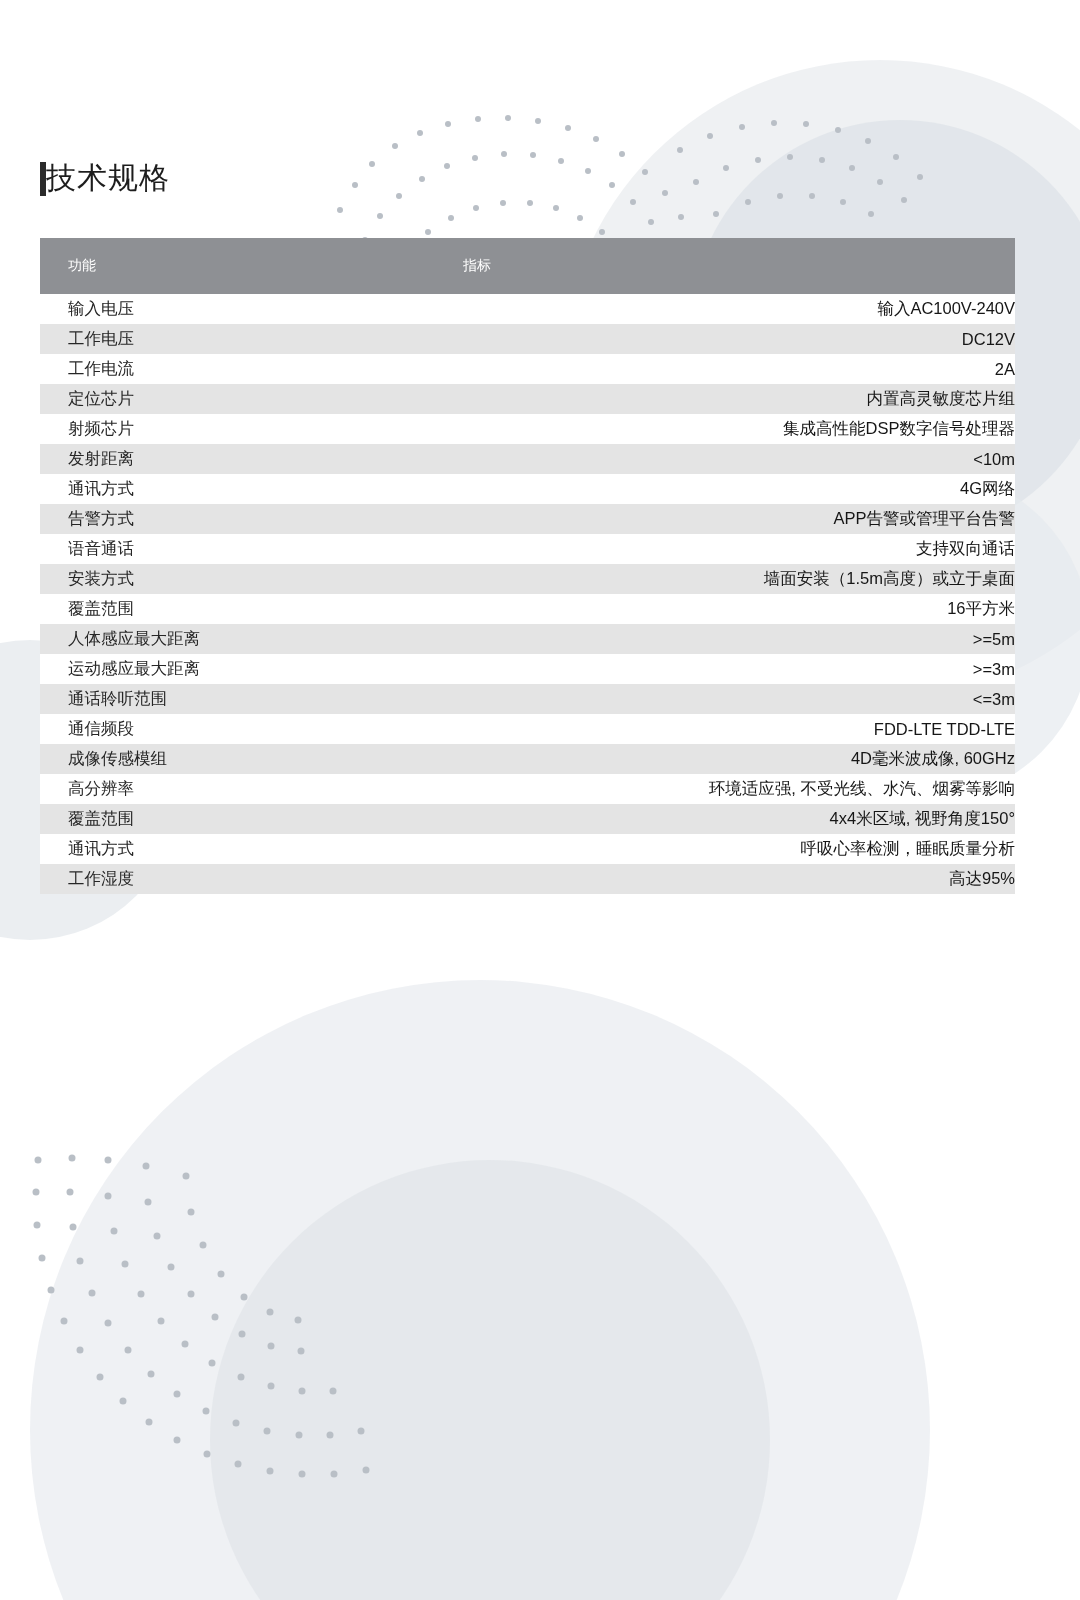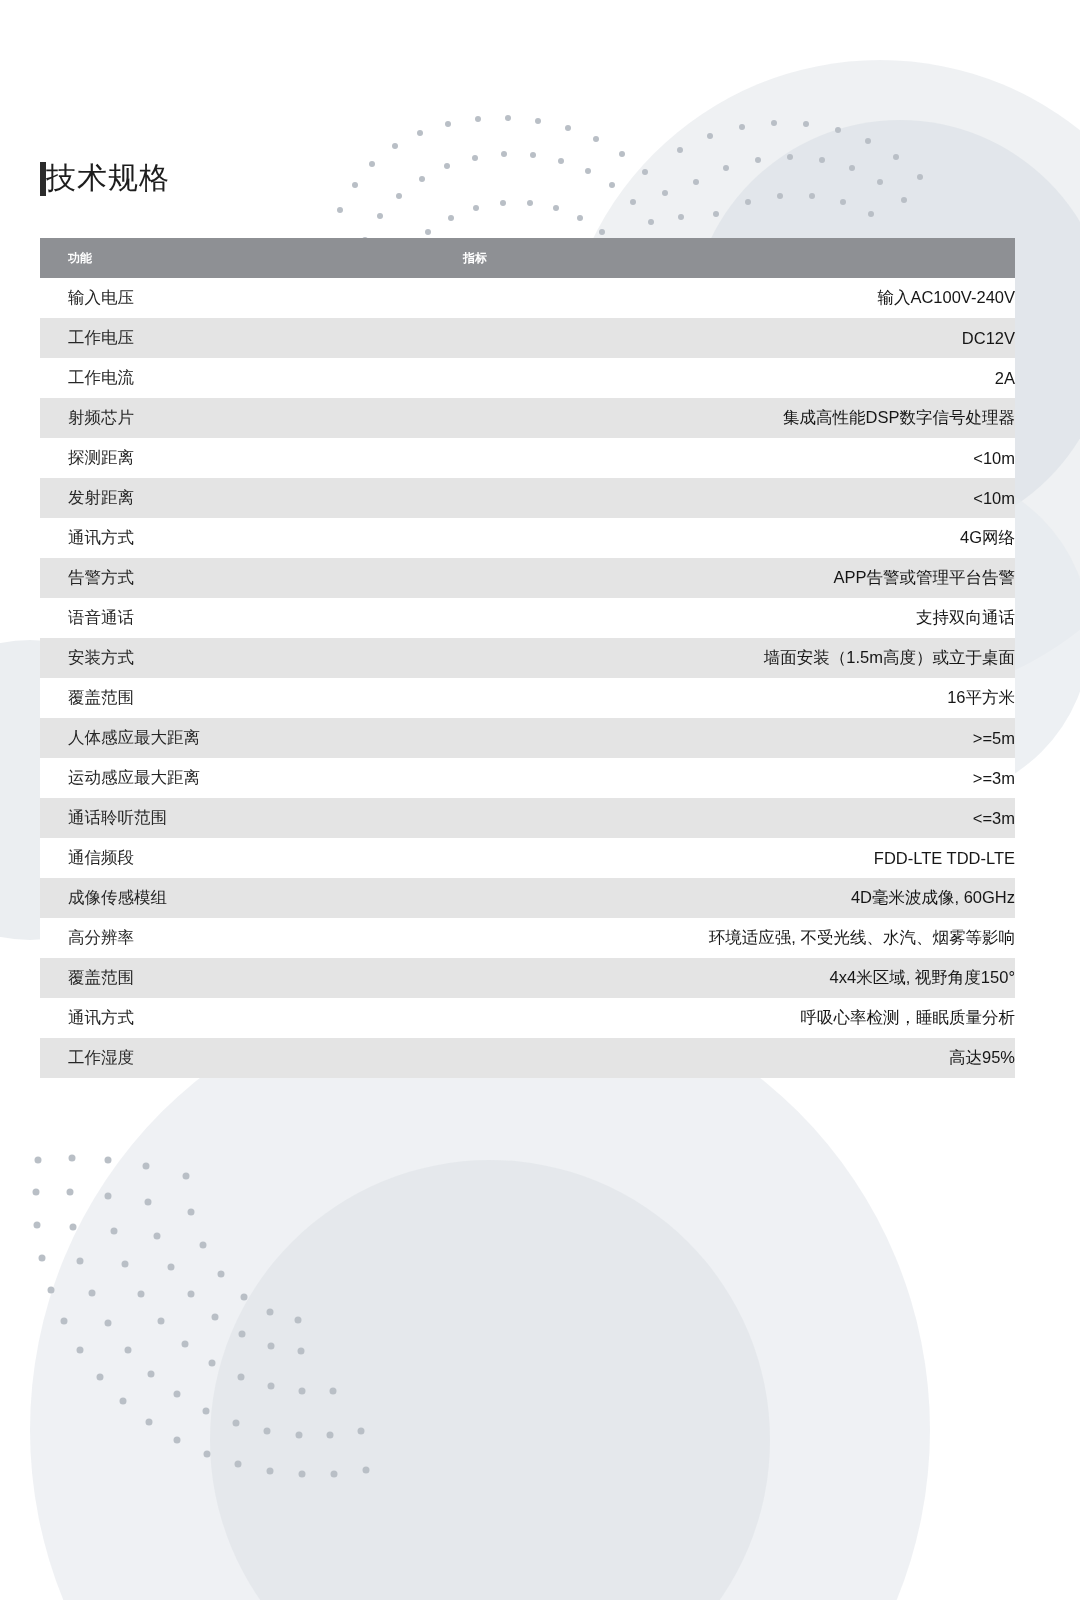--- a/index.html
+++ b/index.html
@@ -96,30 +96,30 @@
     width: 975px;
     border-collapse: collapse;
     table-layout: fixed;
   }
   .spec-table th,
   .spec-table td {
     text-align: left;
     font-size: 16.5px;
     color: #1f1f1f;
     padding: 0 0 0 28px;
-    height: 40px;
+    height: 30px;
     vertical-align: middle;
     font-weight: 400;
   }
   .spec-table thead th {
     background: #8e9094;
     color: #ffffff;
-    font-weight: bold;
-    height: 40px;
-    font-size: 12px;
+    font-weight: normal;
+    height: 56px;
+    font-size: 14px;
   }
   .spec-table col.col-a { width: 395px; }
   .spec-table col.col-b { width: 580px; }
   .spec-table tbody tr:nth-child(odd)  { background: #ffffff; }
   .spec-table tbody tr:nth-child(even) { background: #e4e4e4; }
   .spec-table tbody tr td:first-child { color: #262626; }
   .spec-table tbody tr td:last-child  { color: #161616; text-align: right; }
 </style>
 </head>
 <body>
@@ -326,28 +326,28 @@
       </tr>
       <tr>
         <td>工作电压</td>
         <td>DC12V</td>
       </tr>
       <tr>
         <td>工作电流</td>
         <td>2A</td>
       </tr>
       <tr>
+        <td>定位芯片</td>
+        <td>内置高灵敏度芯片组</td>
+      </tr>
+      <tr>
         <td>射频芯片</td>
         <td>集成高性能DSP数字信号处理器</td>
       </tr>
       <tr>
-        <td>探测距离</td>
-        <td>&lt;10m</td>
-      </tr>
-      <tr>
         <td>发射距离</td>
         <td>&lt;10m</td>
       </tr>
       <tr>
         <td>通讯方式</td>
         <td>4G网络</td>
       </tr>
       <tr>
         <td>告警方式</td>
         <td>APP告警或管理平台告警</td>

